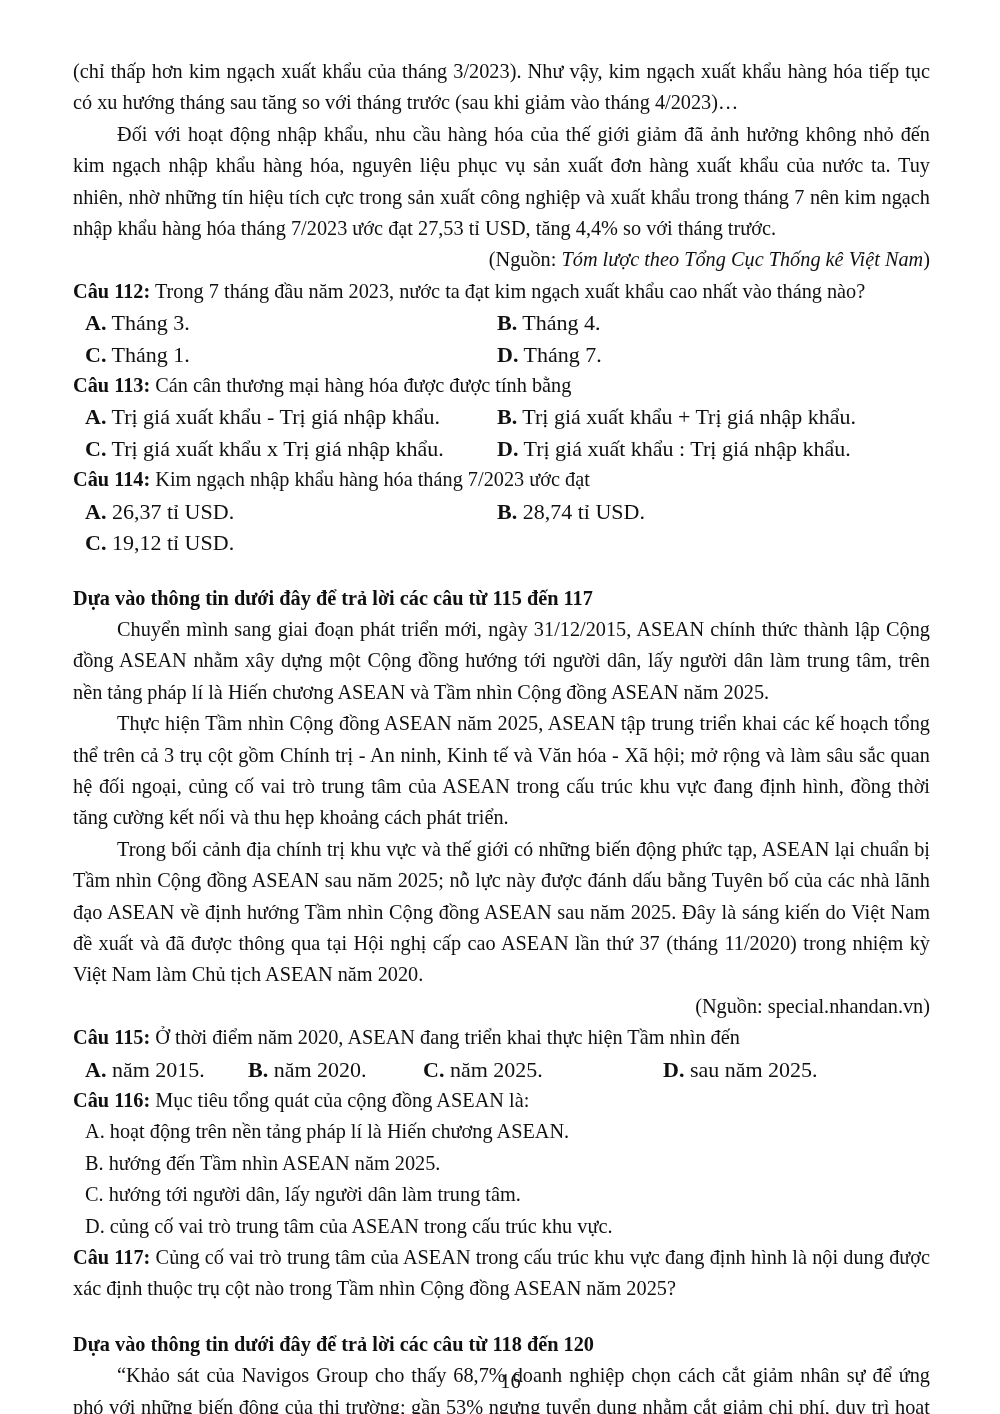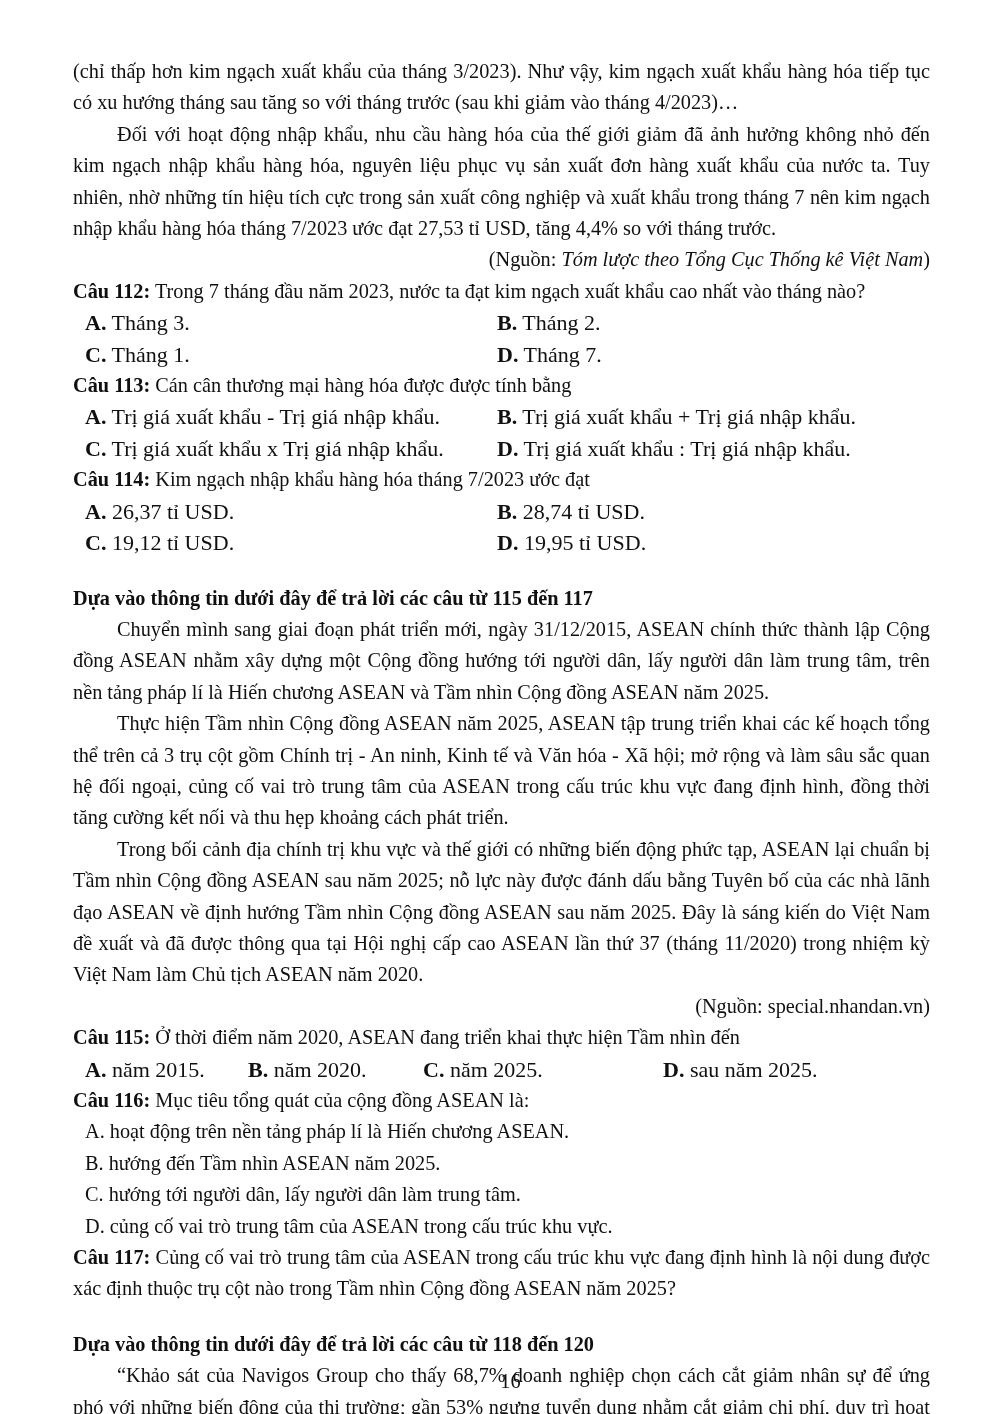--- a/index.html
+++ b/index.html
@@ -119,21 +119,21 @@
   <div class="content">
 
     <p class="para noindent">(chỉ thấp hơn kim ngạch xuất khẩu của tháng 3/2023). Như vậy, kim ngạch xuất khẩu hàng hóa tiếp tục có xu hướng tháng sau tăng so với tháng trước (sau khi giảm vào tháng 4/2023)…</p>
     <p class="para indent">Đối với hoạt động nhập khẩu, nhu cầu hàng hóa của thế giới giảm đã ảnh hưởng không nhỏ đến kim ngạch nhập khẩu hàng hóa, nguyên liệu phục vụ sản xuất đơn hàng xuất khẩu của nước ta. Tuy nhiên, nhờ những tín hiệu tích cực trong sản xuất công nghiệp và xuất khẩu trong tháng 7 nên kim ngạch nhập khẩu hàng hóa tháng 7/2023 ước đạt 27,53 tỉ USD, tăng 4,4% so với tháng trước.</p>
 
     <p class="src-line"><span>(Nguồn: </span><span class="ital">Tóm lược theo Tổng Cục Thống kê Việt Nam</span><span>)</span></p>
 
     <p class="q-line"><span class="q-label">Câu 112:</span><span class="q-stem"> Trong 7 tháng đầu năm 2023, nước ta đạt kim ngạch xuất khẩu cao nhất vào tháng nào?</span></p>
     <div class="opt-row two">
       <span class="opt"><span class="ltr">A.</span><span> Tháng 3.</span></span>
-      <span class="opt"><span class="ltr">B.</span><span> Tháng 2.</span></span>
+      <span class="opt"><span class="ltr">B.</span><span> Tháng 4.</span></span>
     </div>
     <div class="opt-row two">
       <span class="opt"><span class="ltr">C.</span><span> Tháng 1.</span></span>
       <span class="opt"><span class="ltr">D.</span><span> Tháng 7.</span></span>
     </div>
 
     <p class="q-line"><span class="q-label">Câu 113:</span><span class="q-stem"> Cán cân thương mại hàng hóa được được tính bằng</span></p>
     <div class="opt-row two">
       <span class="opt"><span class="ltr">A.</span><span> Trị giá xuất khẩu - Trị giá nhập khẩu.</span></span>
       <span class="opt"><span class="ltr">B.</span><span> Trị giá xuất khẩu + Trị giá nhập khẩu.</span></span>
@@ -143,21 +143,20 @@
       <span class="opt"><span class="ltr">D.</span><span> Trị giá xuất khẩu : Trị giá nhập khẩu.</span></span>
     </div>
 
     <p class="q-line"><span class="q-label">Câu 114:</span><span class="q-stem"> Kim ngạch nhập khẩu hàng hóa tháng 7/2023 ước đạt</span></p>
     <div class="opt-row two">
       <span class="opt"><span class="ltr">A.</span><span> 26,37 tỉ USD.</span></span>
       <span class="opt"><span class="ltr">B.</span><span> 28,74 tỉ USD.</span></span>
     </div>
     <div class="opt-row two">
       <span class="opt"><span class="ltr">C.</span><span> 19,12 tỉ USD.</span></span>
-      <span class="opt"><span class="ltr">D.</span><span> 19,95 tỉ USD.</span></span>
     </div>
 
     <div class="gap-md"></div>
 
     <p class="section-head">Dựa vào thông tin dưới đây để trả lời các câu từ 115 đến 117</p>
     <p class="para indent">Chuyển mình sang giai đoạn phát triển mới, ngày 31/12/2015, ASEAN chính thức thành lập Cộng đồng ASEAN nhằm xây dựng một Cộng đồng hướng tới người dân, lấy người dân làm trung tâm, trên nền tảng pháp lí là Hiến chương ASEAN và Tầm nhìn Cộng đồng ASEAN năm 2025.</p>
     <p class="para indent">Thực hiện Tầm nhìn Cộng đồng ASEAN năm 2025, ASEAN tập trung triển khai các kế hoạch tổng thể trên cả 3 trụ cột gồm Chính trị - An ninh, Kinh tế và Văn hóa - Xã hội; mở rộng và làm sâu sắc quan hệ đối ngoại, củng cố vai trò trung tâm của ASEAN trong cấu trúc khu vực đang định hình, đồng thời tăng cường kết nối và thu hẹp khoảng cách phát triển.</p>
     <p class="para indent">Trong bối cảnh địa chính trị khu vực và thế giới có những biến động phức tạp, ASEAN lại chuẩn bị Tầm nhìn Cộng đồng ASEAN sau năm 2025; nỗ lực này được đánh dấu bằng Tuyên bố của các nhà lãnh đạo ASEAN về định hướng Tầm nhìn Cộng đồng ASEAN sau năm 2025. Đây là sáng kiến do Việt Nam đề xuất và đã được thông qua tại Hội nghị cấp cao ASEAN lần thứ 37 (tháng 11/2020) trong nhiệm kỳ Việt Nam làm Chủ tịch ASEAN năm 2020.</p>
     <p class="src-line">(Nguồn: special.nhandan.vn)</p>
 

